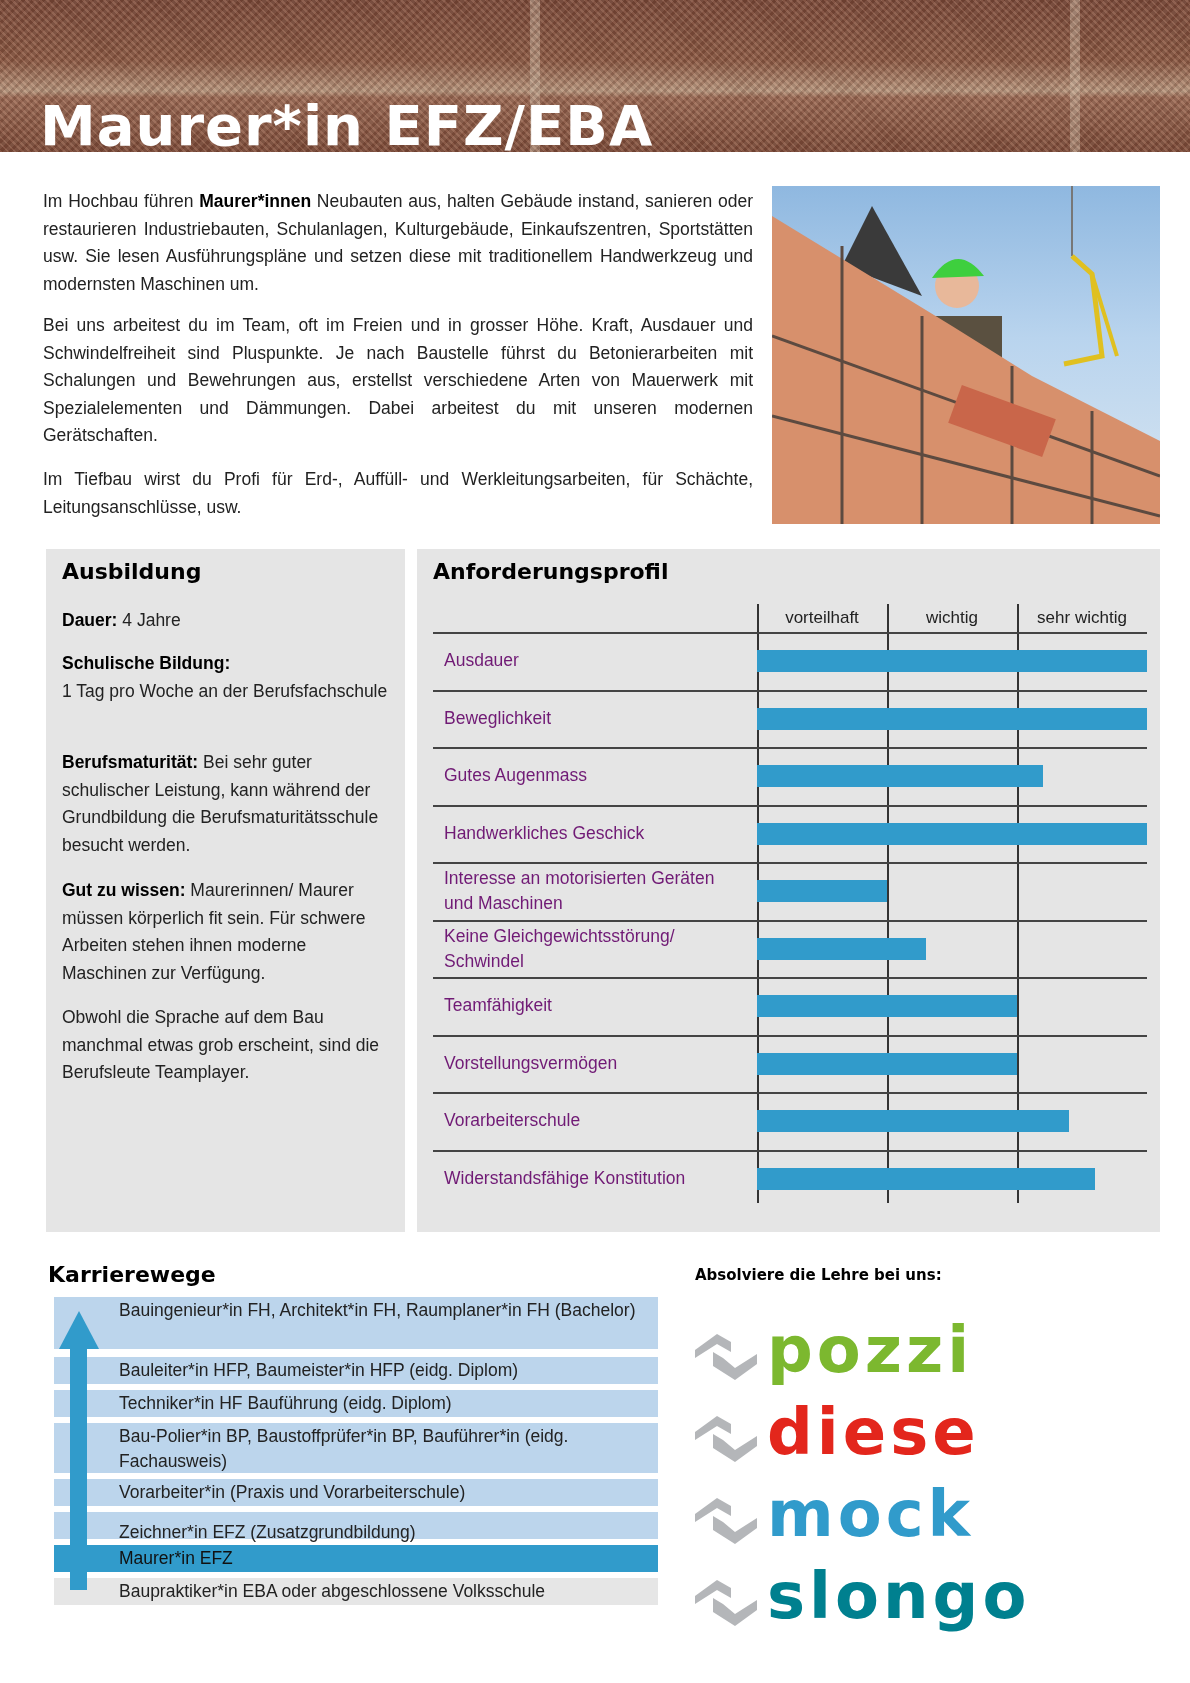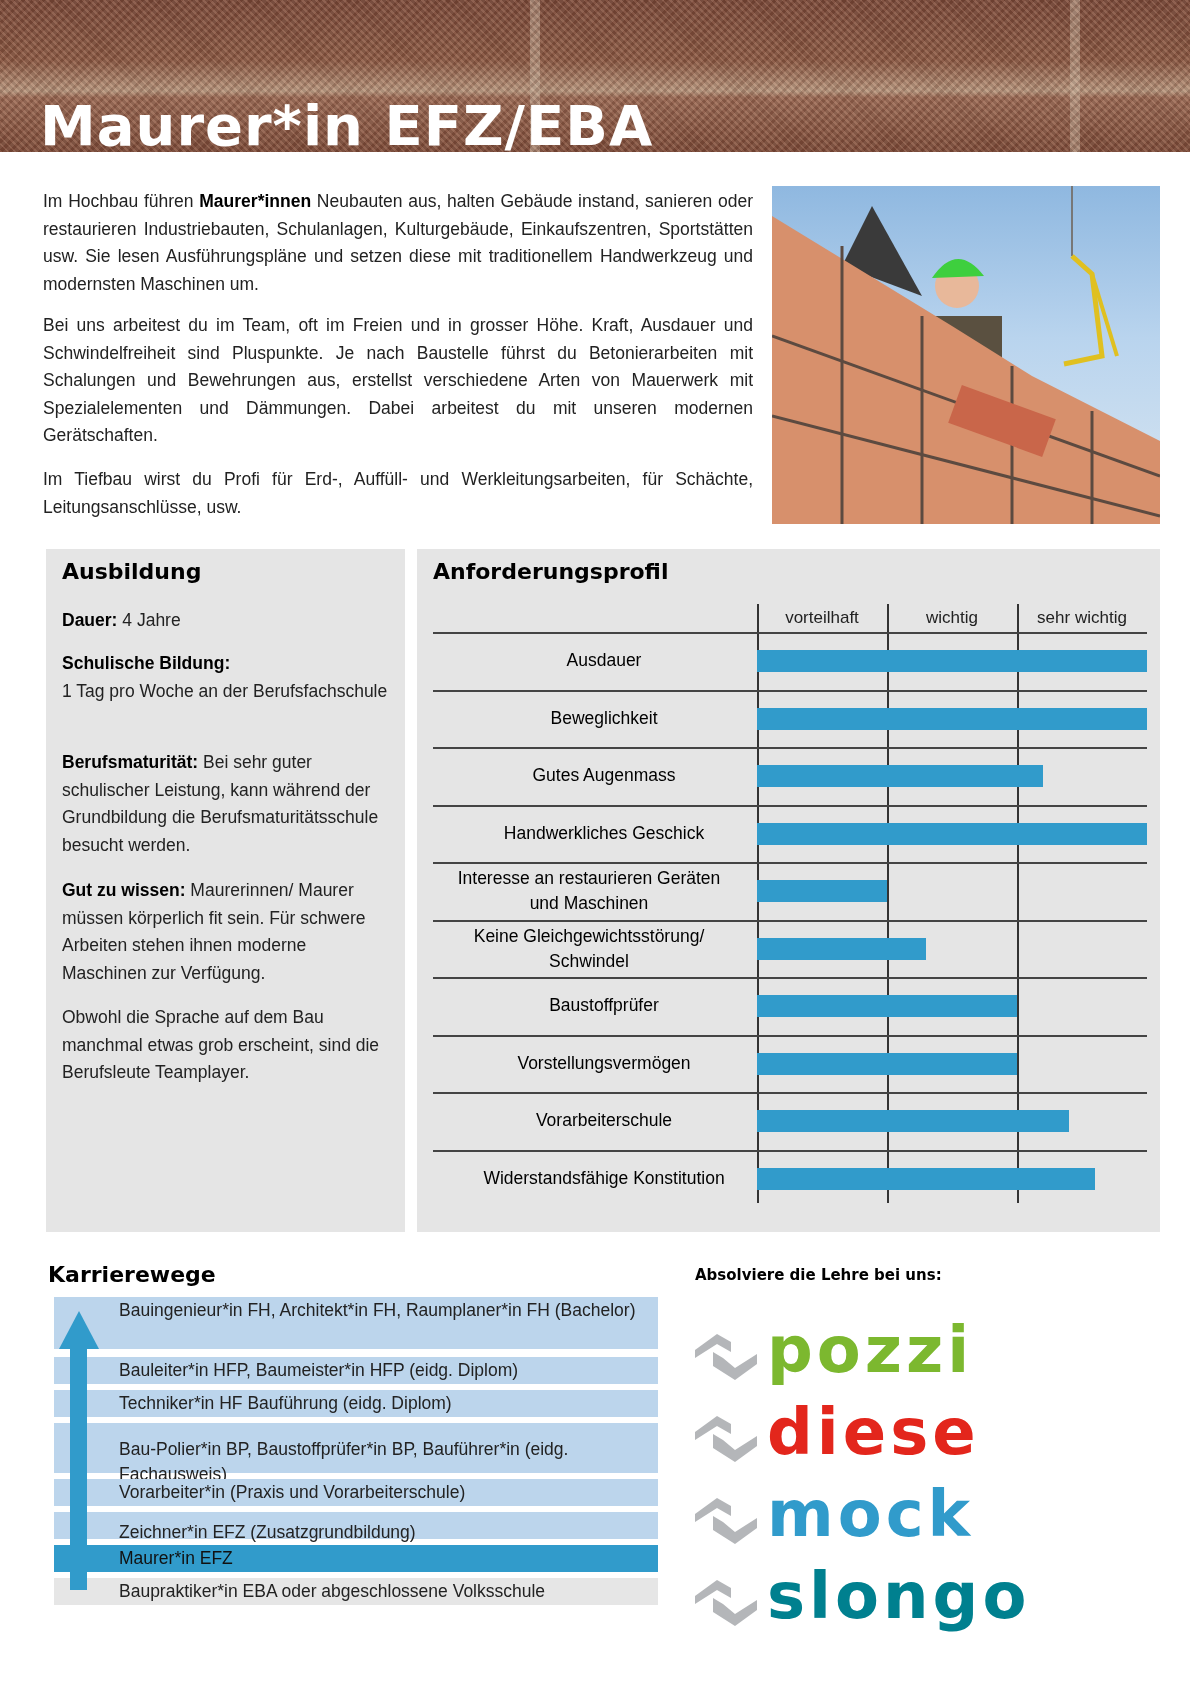--- a/index.html
+++ b/index.html
@@ -36,21 +36,21 @@
     .panel { background:#e5e5e5; }
     #ausbildung-panel { left:46px; top:549px; width:359px; height:683px; }
     #profil-panel { left:417px; top:549px; width:743px; height:683px; }
     .panel-title { position:absolute; font-weight:bold; font-size:22px; color:#000; font-family:"DejaVu Sans", sans-serif; }
     .ausb-block { position:absolute; left:16px; width:330px; font-size:17.5px; line-height:27.5px; color:#222; }
     .ausb-block b { color:#000; }
 
     
     #chart { position:absolute; left:0; top:0; width:743px; height:486px; }
     .col-head { position:absolute; font-size:17px; color:#222; text-align:center; width:130px; }
-    .row-label { position:absolute; left:26px; font-size:17.5px; line-height:25px; color:#000000; width:320px;text-align:center; }
+    .row-label { position:absolute; left:26px; font-size:17.5px; line-height:25px; color:#701a75; width:320px; }
     .hline { position:absolute; height:2px; background:#444; }
     .vline { position:absolute; width:1.5px; background:#333; }
     .bar { position:absolute; height:22px; background:#319bcb; }
 
     
     #karriere-title { left:48px; top:1262px; font-size:22px; font-weight:bold; color:#000; font-family:"DejaVu Sans", sans-serif; }
     .career { position:absolute; left:54px; width:604px; background:#bcd5ec; font-size:17.5px; line-height:25px; color:#222; padding-left:65px; box-sizing:border-box; }
     .career.current { background:#319bcb; color:#111; }
     .career.base { background:#e6e6e6; }
     #career-arrow-shaft { position:absolute; left:70px; top:1340px; width:17px; height:250px; background:#319bcb; }
@@ -122,46 +122,46 @@
       <div class="hline" style="left: 16px; width: 714px; top: 140.5px;"></div>
       <div class="row-label" style="left: 27px; top: 156.5px;">Beweglichkeit</div>
       <div class="bar" style="left: 340px; width: 390px; top: 158.5px; background: rgb(49, 155, 203);"></div>
       <div class="hline" style="left: 16px; width: 714px; top: 198px;"></div>
       <div class="row-label" style="left: 27px; top: 214px;">Gutes Augenmass</div>
       <div class="bar" style="left: 340px; width: 286px; top: 216px; background: rgb(49, 155, 203);"></div>
       <div class="hline" style="left: 16px; width: 714px; top: 255.5px;"></div>
       <div class="row-label" style="left: 27px; top: 271.5px;">Handwerkliches Geschick</div>
       <div class="bar" style="left: 340px; width: 390px; top: 273.5px; background: rgb(49, 155, 203);"></div>
       <div class="hline" style="left: 16px; width: 714px; top: 313px;"></div>
-      <div class="row-label" style="left: 27px; top: 317px; width: 290px;">Interesse an restaurieren Geräten und Maschinen</div>
+      <div class="row-label" style="left: 27px; top: 317px; width: 290px;">Interesse an motorisierten Geräten und Maschinen</div>
       <div class="bar" style="left: 340px; width: 130px; top: 331px; background: rgb(49, 155, 203);"></div>
       <div class="hline" style="left: 16px; width: 714px; top: 370.5px;"></div>
       <div class="row-label" style="left: 27px; top: 374.5px; width: 290px;">Keine Gleichgewichtsstörung/ Schwindel</div>
       <div class="bar" style="left: 340px; width: 169px; top: 388.5px; background: rgb(49, 155, 203);"></div>
       <div class="hline" style="left: 16px; width: 714px; top: 428px;"></div>
-      <div class="row-label" style="left: 27px; top: 444px;">Baustoffprüfer</div>
+      <div class="row-label" style="left: 27px; top: 444px;">Teamfähigkeit</div>
       <div class="bar" style="left: 340px; width: 260px; top: 446px; background: rgb(49, 155, 203);"></div>
       <div class="hline" style="left: 16px; width: 714px; top: 485.5px;"></div>
       <div class="row-label" style="left: 27px; top: 501.5px;">Vorstellungsvermögen</div>
       <div class="bar" style="left: 340px; width: 260px; top: 503.5px; background: rgb(49, 155, 203);"></div>
       <div class="hline" style="left: 16px; width: 714px; top: 543px;"></div>
       <div class="row-label" style="left: 27px; top: 559px;">Vorarbeiterschule</div>
       <div class="bar" style="left: 340px; width: 312px; top: 561px; background: rgb(49, 155, 203);"></div>
       <div class="hline" style="left: 16px; width: 714px; top: 600.5px;"></div>
       <div class="row-label" style="left: 27px; top: 616.5px;">Widerstandsfähige Konstitution</div>
       <div class="bar" style="left: 340px; width: 338px; top: 618.5px; background: rgb(49, 155, 203);"></div>
     </div>
 </div>
 
 <div id="karriere-title" class="abs">Karrierewege</div>
 <div id="career-list">
     <div class="career" style="top: 1297px; height: 52px; padding-top: 1px;">Bauingenieur*in FH, Architekt*in FH, Raumplaner*in FH (Bachelor)</div>
     <div class="career" style="top: 1357px; height: 27px; padding-top: 1px;">Bauleiter*in HFP, Baumeister*in HFP (eidg. Diplom)</div>
     <div class="career" style="top: 1390px; height: 27px; padding-top: 1px;">Techniker*in HF Bauführung (eidg. Diplom)</div>
-    <div class="career" style="top: 1423px; height: 50px; padding-top: 14px;">Bau-Polier*in BP, Baustoffprüfer*in BP, Bauführer*in (eidg. Fachausweis)</div>
+    <div class="career" style="top: 1423px; height: 50px; padding-top: 1px;">Bau-Polier*in BP, Baustoffprüfer*in BP, Bauführer*in (eidg. Fachausweis)</div>
     <div class="career" style="top: 1479px; height: 27px; padding-top: 1px;">Vorarbeiter*in (Praxis und Vorarbeiterschule)</div>
     <div class="career" style="top: 1512px; height: 27px; padding-top: 8px;">Zeichner*in EFZ (Zusatzgrundbildung)</div>
     <div class="career current" style="top: 1545px; height: 27px; padding-top: 1px;">Maurer*in EFZ</div>
     <div class="career base" style="top: 1578px; height: 27px; padding-top: 1px;">Baupraktiker*in EBA oder abgeschlossene Volksschule</div>
   </div>
 <div id="career-arrow-shaft"></div>
 <div id="career-arrow-head"></div>
 
 <div id="lehre-title" class="abs">Absolviere die Lehre bei uns:</div>
 <div id="logo-list">

